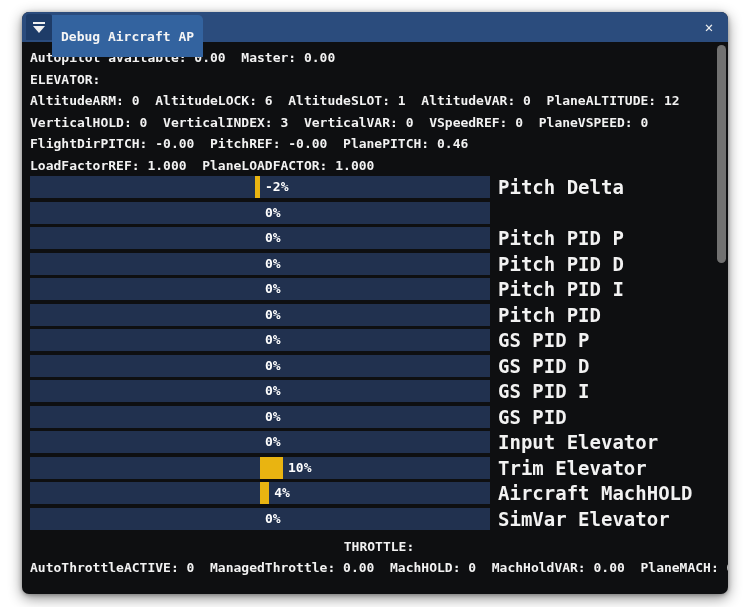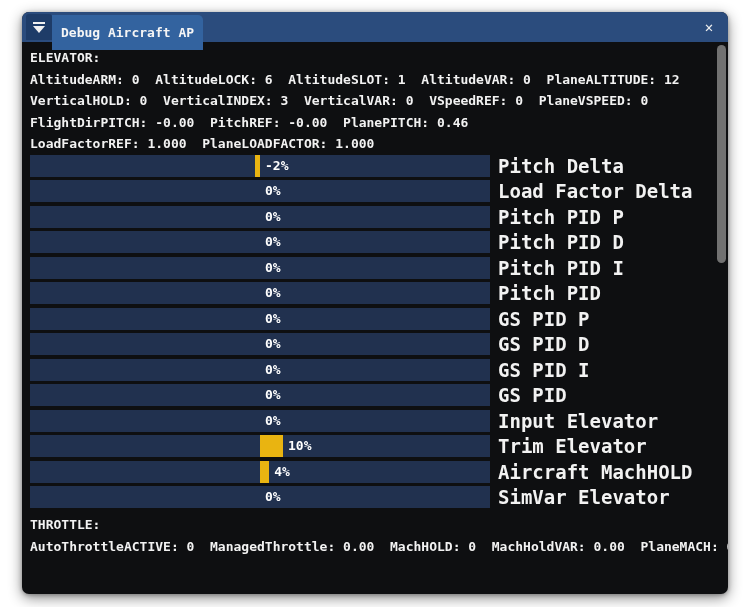--- a/index.html
+++ b/index.html
@@ -27,21 +27,21 @@
     cursor: pointer;
   }
   .collapse-glyph { display: flex; flex-direction: column; align-items: center; }
   .collapse-glyph .bar { width: 12px; height: 2px; background: #f0f0f0; margin-bottom: 2px; }
   .collapse-glyph .tri {
     width: 0; height: 0;
     border-left: 6px solid transparent; border-right: 6px solid transparent;
     border-top: 7px solid #f0f0f0;
   }
   .title-tab {
-    margin-top: 3px; height: 35px;
+    margin-top: 3px; height: 42px;
     background: #33639f; border-radius: 0 5px 0 0;
     padding: 0 9px; display: flex; align-items: center;
     color: #f5f5f5; font-size: 13px; font-weight: bold; white-space: pre;
     cursor: default;
   }
   .titlebar-spacer { flex: 1; }
   .close-btn {
     width: 30px; display: flex; align-items: center; justify-content: center;
     color: #f0f0f0; font-size: 14px; font-weight: bold; cursor: pointer;
     margin-right: 4px;
@@ -59,21 +59,21 @@
     position: relative; width: 460px; height: 22px;
     background: #21314f; overflow: hidden; flex: none;
   }
   .bar-fill { position: absolute; top: 0; height: 22px; background: #e9b411; }
   .bar-value {
     position: absolute; top: 0; line-height: 22px;
     color: #ffffff; font-size: 13px; font-weight: bold; white-space: pre;
   }
   .bar-label { margin-left: 8px; color: #f2f2f2; font-size: 19px; font-weight: bold; white-space: pre; }
 
-  .bottom-lines { margin-top: 6px; }
+  .bottom-lines { margin-top: 6px; text-align: center; }
 
   .scroll-thumb {
     position: absolute; right: 2px; top: 33px;
     width: 9px; height: 218px;
     background: #717171; border-radius: 5px;
   }
 </style>
 </head>
 <body>
 
@@ -90,40 +90,40 @@
       <span>Debug Aircraft AP</span>
     </div>
     <div class="titlebar-spacer"></div>
     <div class="close-btn">
       <span>✕</span>
     </div>
   </div>
 
   <div class="content">
     <div id="top-lines">
+        <div class="readout-line">Autopilot available: 0.00  Master: 0.00</div>
         <div class="readout-line">ELEVATOR:</div>
         <div class="readout-line">AltitudeARM: 0  AltitudeLOCK: 6  AltitudeSLOT: 1  AltitudeVAR: 0  PlaneALTITUDE: 12</div>
         <div class="readout-line">VerticalHOLD: 0  VerticalINDEX: 3  VerticalVAR: 0  VSpeedREF: 0  PlaneVSPEED: 0</div>
         <div class="readout-line">FlightDirPITCH: -0.00  PitchREF: -0.00  PlanePITCH: 0.46</div>
         <div class="readout-line">LoadFactorREF: 1.000  PlaneLOADFACTOR: 1.000</div>
       </div>
     <div class="bars" id="bars-list">
         <div class="bar-row">
     <div class="bar-track">
       <div class="bar-fill" style="width: 4.6px; left: calc(50% - 4.6px);"></div>
       <div class="bar-value" style="left: calc(50% + 5px);">-2%</div>
     </div>
     <div class="bar-label">Pitch Delta</div>
   </div>
         <div class="bar-row">
     <div class="bar-track">
       <div class="bar-fill" style="width: 0px; left: 50%;"></div>
       <div class="bar-value" style="left: calc(50% + 5px);">0%</div>
     </div>
-    <div class="bar-label">Load Factor Delta</div>
   </div>
         <div class="bar-row">
     <div class="bar-track">
       <div class="bar-fill" style="width: 0px; left: 50%;"></div>
       <div class="bar-value" style="left: calc(50% + 5px);">0%</div>
     </div>
     <div class="bar-label">Pitch PID P</div>
   </div>
         <div class="bar-row">
     <div class="bar-track">

